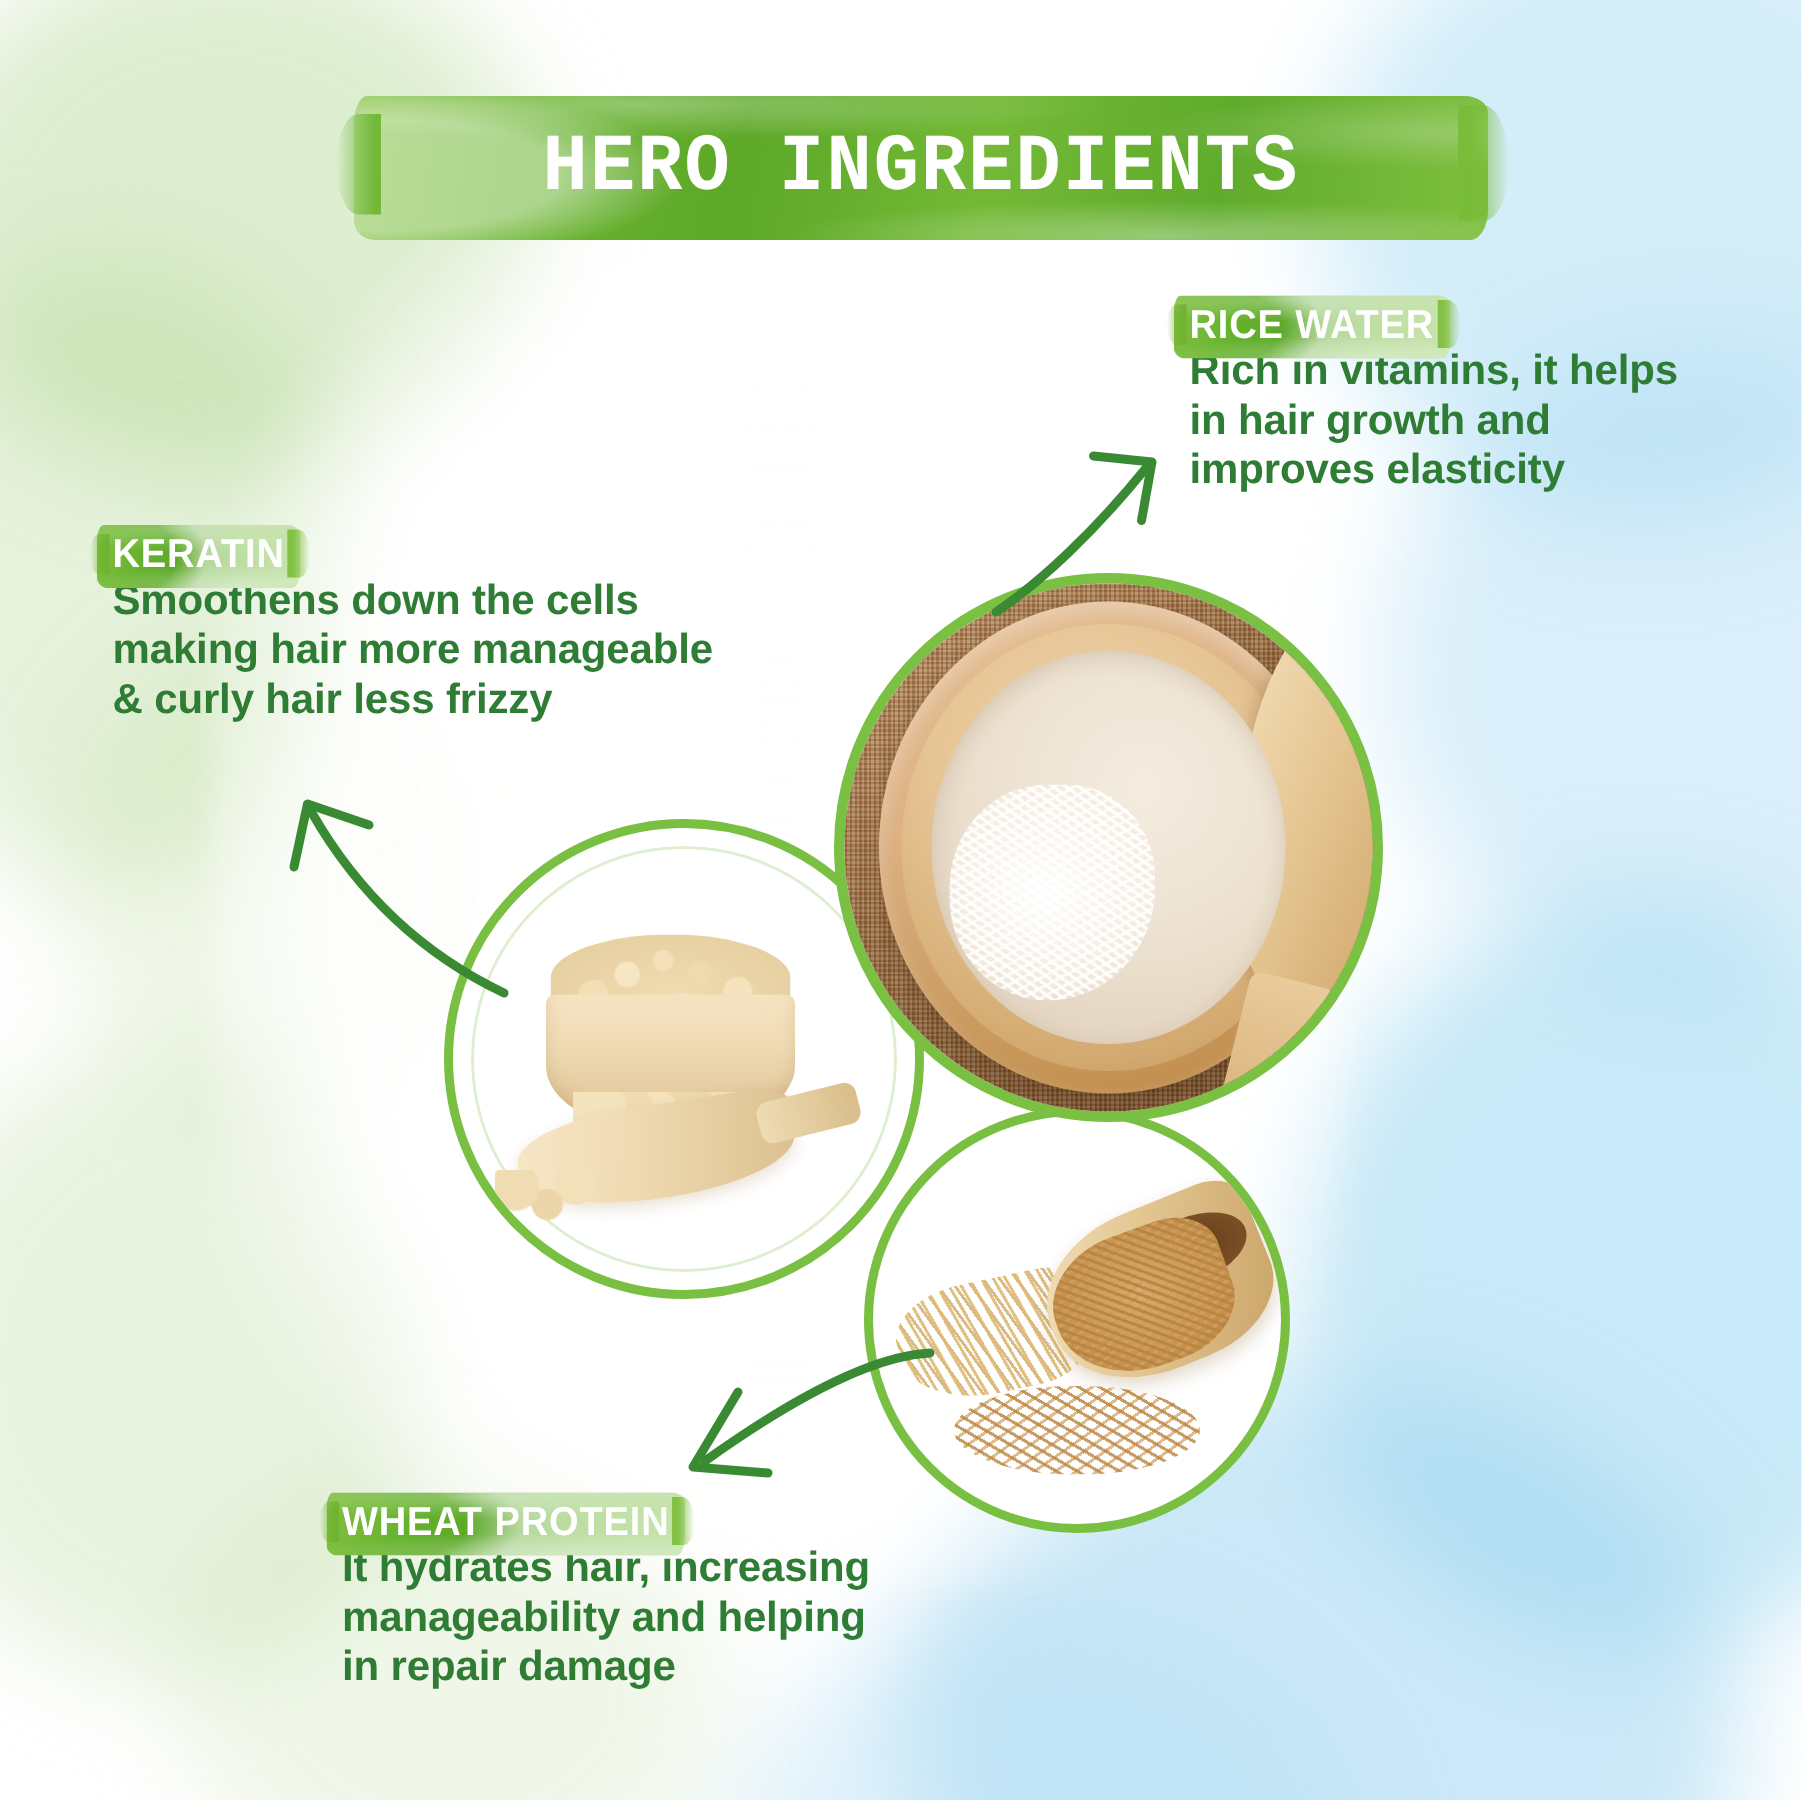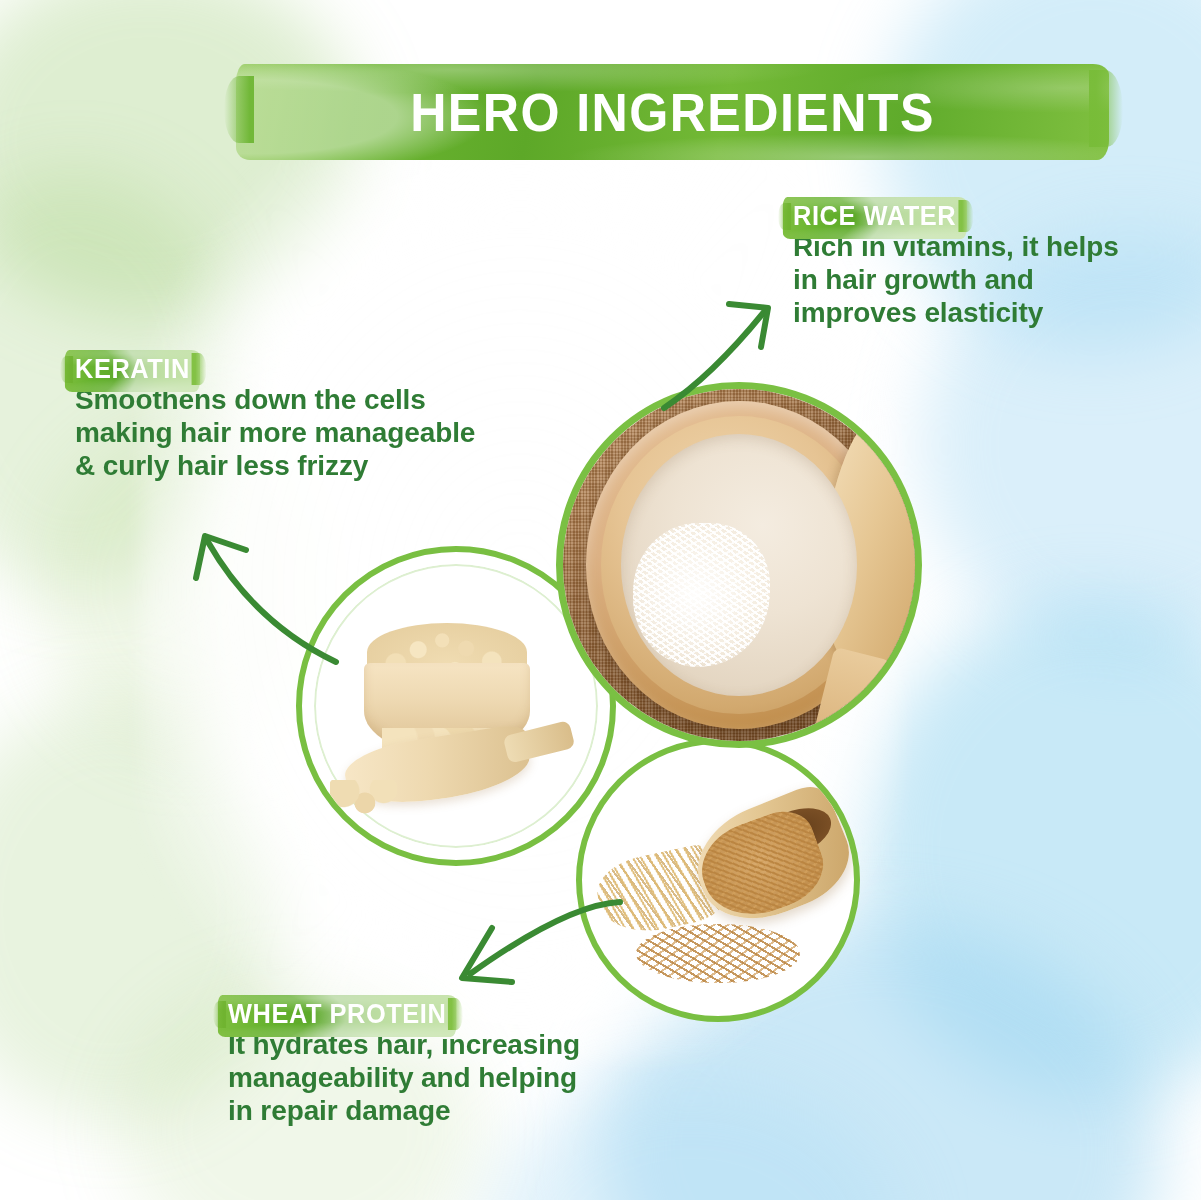--- a/index.html
+++ b/index.html
@@ -82,21 +82,21 @@
     content: "";
     position: absolute;
     right: -7px; top: 8%;
     width: 16px; height: 76%;
     background: linear-gradient(270deg, rgba(110,178,46,0) 0%, rgba(124,190,58,.9) 75%);
     border-radius: 0 55% 50% 0;
   }
   .badge .txt { position: relative; z-index: 2; }
 
   
-  .title-wrap { position: absolute; left: 236px; top: 64px; width: 873px; height: 96px; }
+  .title-wrap { position: absolute; left: 236px; top: 64px; width: 756px; height: 96px; font-family: Liberation Mono, monospace; }
   .title-brush {
     position: absolute; inset: 0;
     background:
       radial-gradient(ellipse 30% 70% at 2% 55%, rgba(255,255,255,.45) 55%, rgba(255,255,255,0) 90%),
       radial-gradient(ellipse 70% 40% at 25% 6%, rgba(255,255,255,.30) 0%, rgba(255,255,255,0) 60%),
       radial-gradient(ellipse 55% 40% at 72% 97%, rgba(255,255,255,.34) 0%, rgba(255,255,255,0) 62%),
       radial-gradient(ellipse 40% 40% at 95% 25%, rgba(255,255,255,.22) 0%, rgba(255,255,255,0) 65%),
       linear-gradient(100deg, #84c243 0%, #6cb531 14%, #5da828 34%, #73b936 56%, #5fab2b 76%, #80c040 100%);
     border-radius: 9px 16px 12px 14px / 18px 11px 20px 13px;
   }

